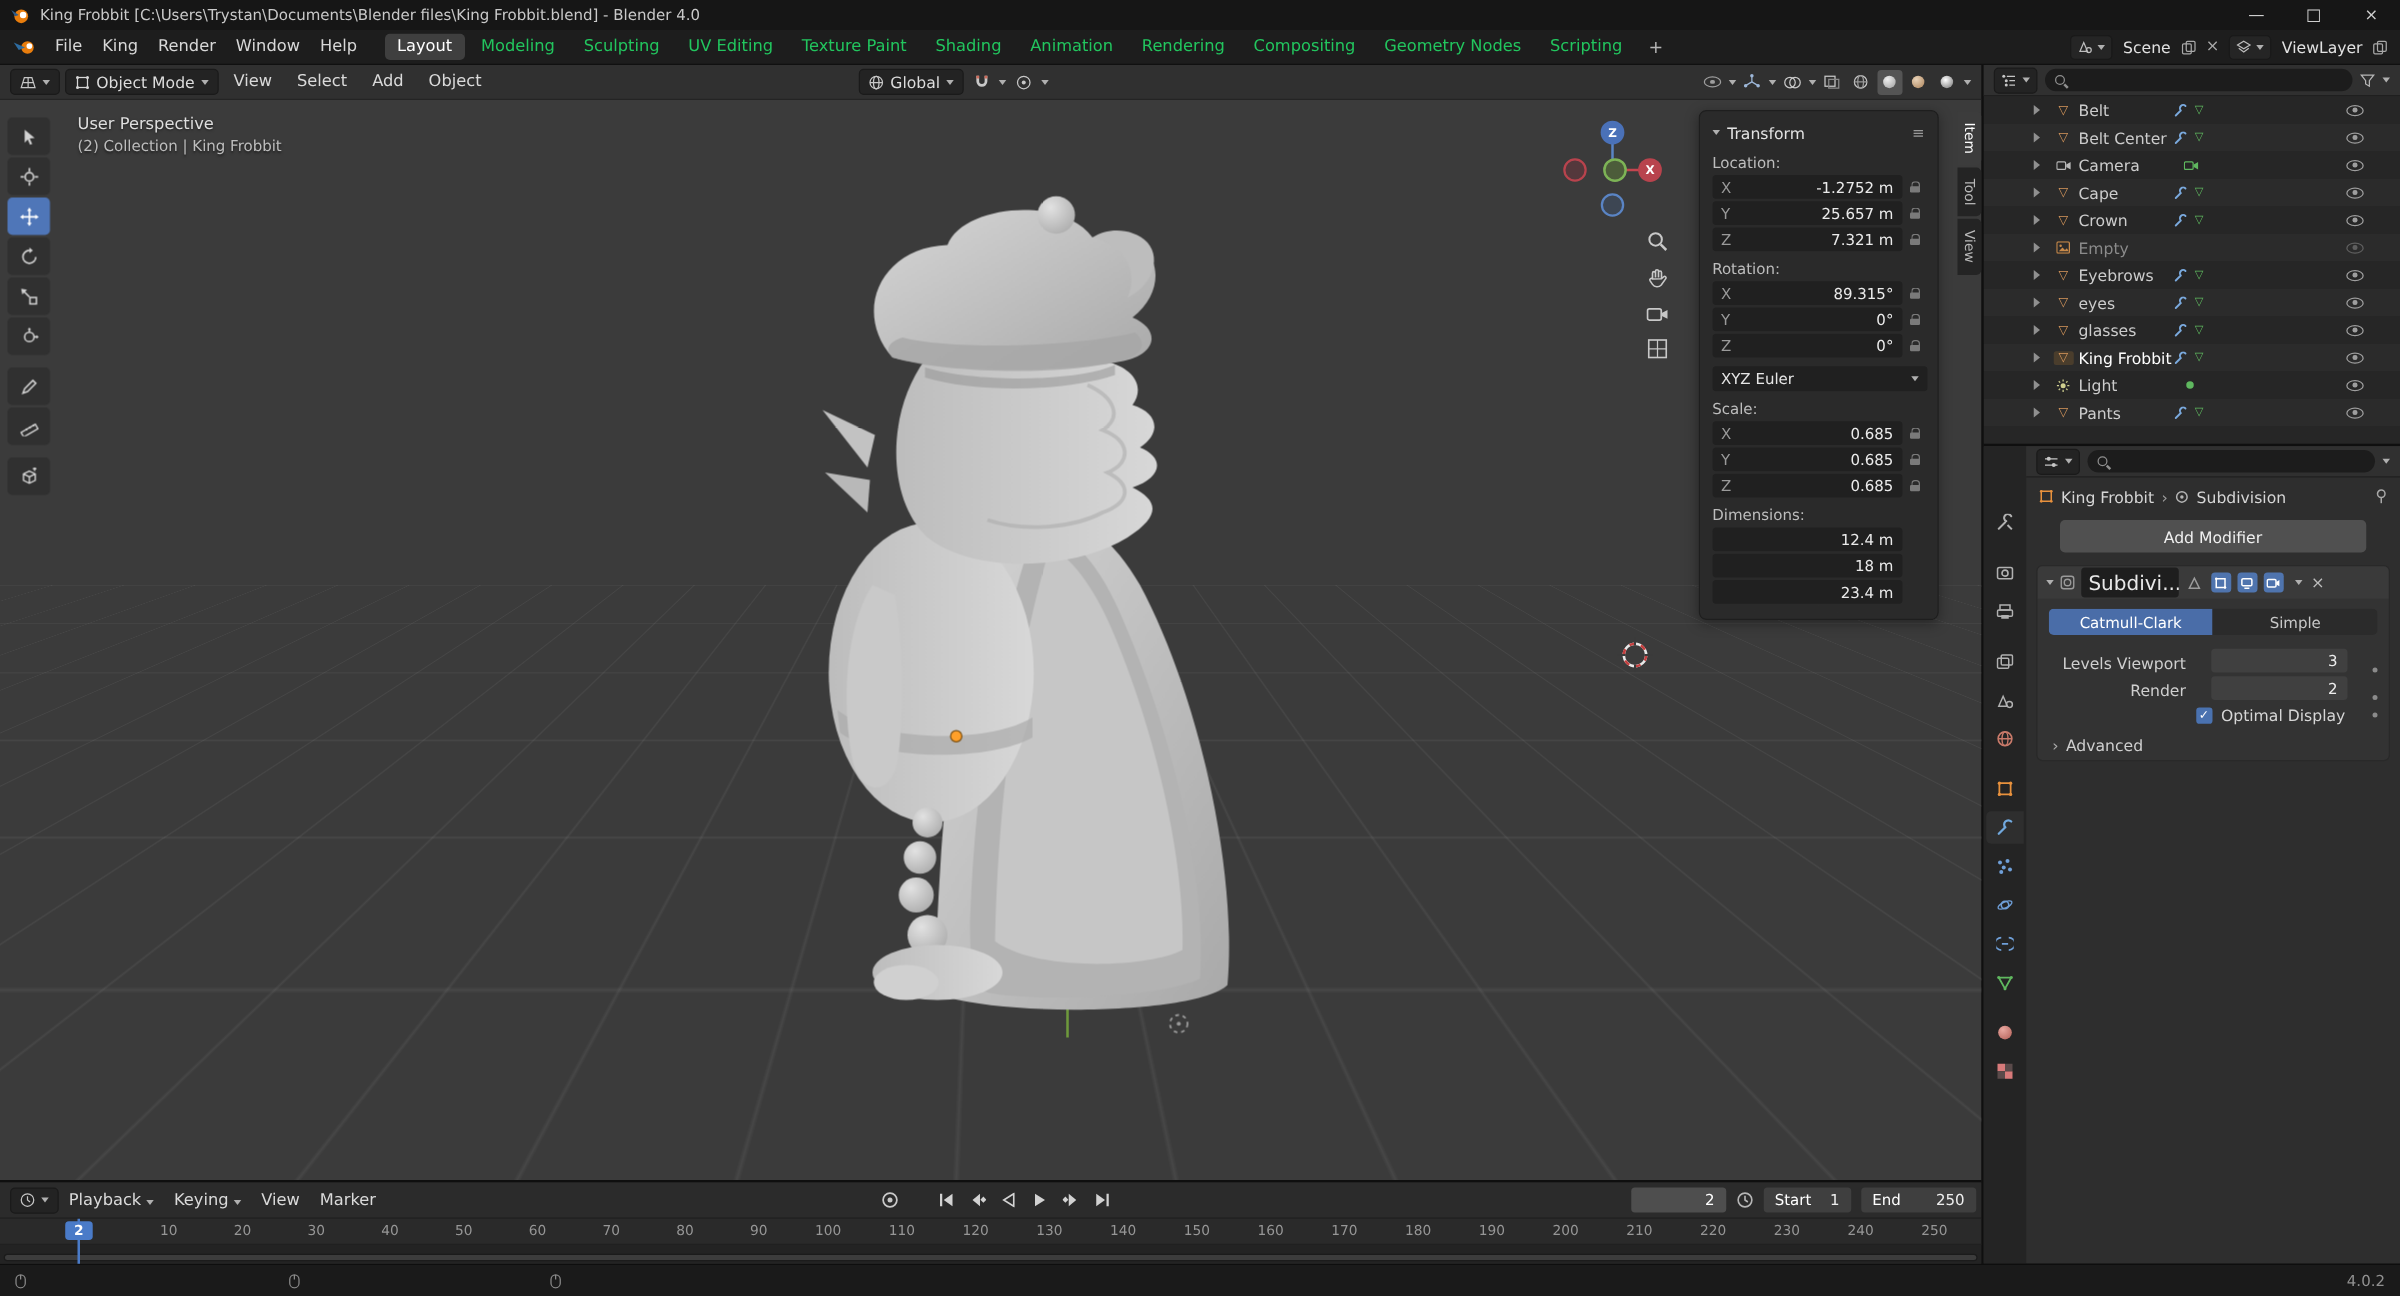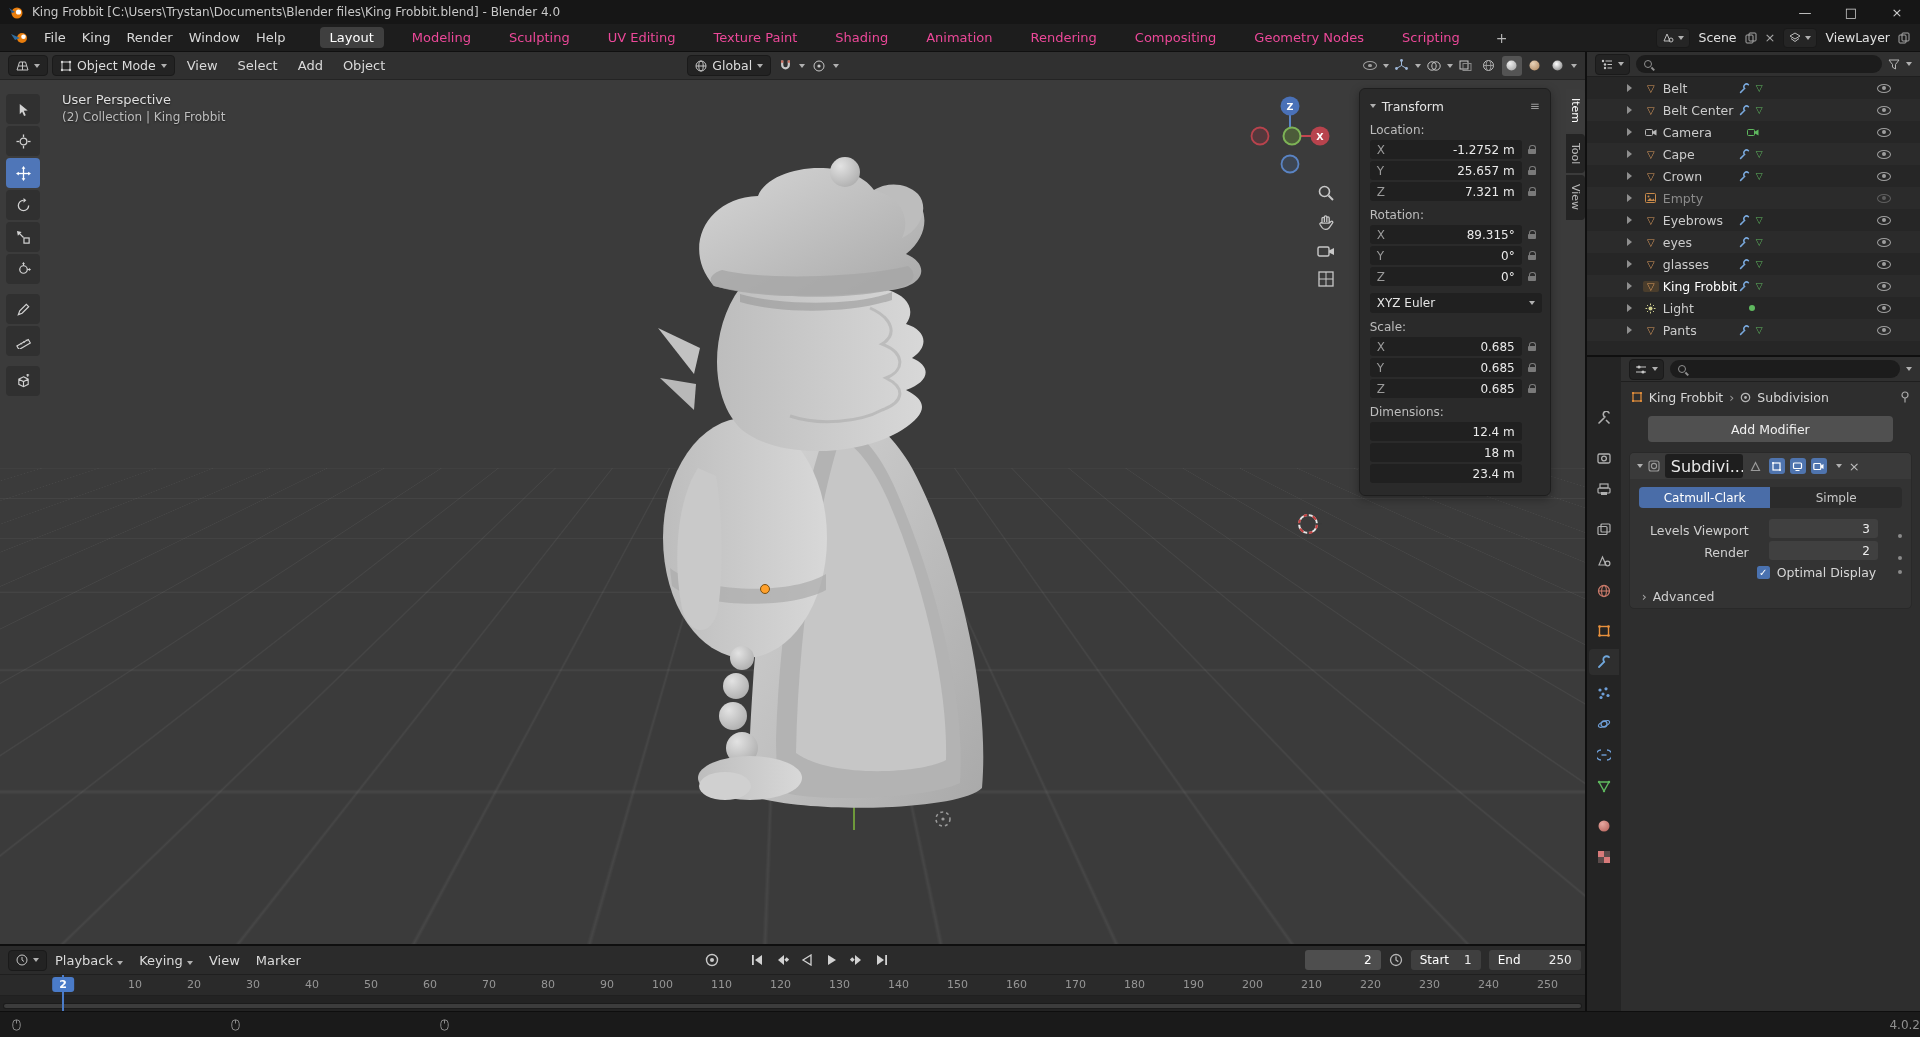--- a/index.html
+++ b/index.html
@@ -10,22 +10,22 @@
   
   .titlebar{height:24px;background:#161616;display:flex;align-items:center;font-size:12px;color:#c9c9c9}
   .tb-appicon{width:16px;height:16px;margin:0 8px 0 8px}
   .winbtns{margin-left:auto;display:flex}
   .winbtn{width:46px;height:24px;display:flex;align-items:center;justify-content:center;color:#cfcfcf;font-size:13px}
 
   
   .topbar{height:28px;background:#1d1d1d;display:flex;align-items:center;border-bottom:1px solid #101010}
   .blender-logo{width:20px;height:14px;margin:0 6px 0 10px}
   .menu{padding:0 8px;color:#d8d8d8;font-size:13px;line-height:28px}
-  .ws-tabs{display:flex;align-items:center;margin-left:26px;gap:18px}
-  .ws-tab{padding:3px 10px;border-radius:4px;color:#ec4899;font-size:13px;white-space:nowrap}
+  .ws-tabs{display:flex;align-items:center;margin-left:14px;gap:3px}
+  .ws-tab{padding:3px 10px;border-radius:4px;color:#22c55e;font-size:13px;white-space:nowrap}
   .ws-tab:nth-child(1){background:#3f3f3f;color:#fff}
   .ws-add{color:#b5b5b5;padding:0 8px;font-size:14px}
   .tb-right{margin-left:auto;display:flex;align-items:center;gap:5px;padding-right:10px}
   .mini-chip{display:inline-flex;align-items:center;gap:4px;height:20px;padding:0 5px;background:#252525;border:1px solid #191919;border-radius:4px}
   .tb-name{font-size:12.5px;color:#e2e2e2;padding:0 3px}
   .tb-x{color:#a8a8a8;font-size:13px;padding:0 3px}
 
   
   .main{flex:1;display:flex;min-height:0}
   .left-col{width:1595px;display:flex;flex-direction:column;border-right:2px solid #0f0f0f}
@@ -155,21 +155,21 @@
   .mfield{flex:1;height:19px;background:#404040;border-radius:3px;display:flex;align-items:center;justify-content:flex-end;padding:0 8px;font-size:12px;color:#ededed}
   .kdot{width:4px;height:4px;border-radius:50%;background:#8b8b8b;flex:none}
   .checkbox{width:13px;height:13px;background:#4a72b0;border-radius:2.5px;display:flex;align-items:center;justify-content:center;color:#fff;font-size:10px}
   .cbrow{display:flex;align-items:center;height:24px;padding:0 9px 0 127px;gap:7px;font-size:12.5px;color:#d6d6d6}
   .advrow{display:flex;align-items:center;height:24px;padding:0 12px;gap:6px;font-size:12.5px;color:#cfcfcf}
   .adv-car{color:#a8a8a8}
 
   
   .statusbar{height:26px;background:#1a1a1a;border-top:1px solid #0e0e0e;display:flex;align-items:center;font-size:12px;color:#909090}
   .sb-ic{margin-left:12px;display:inline-flex}
-  .sb-ver{margin-left:auto;}
+  .sb-ver{margin-left:auto;margin-right:12px}
 </style>
 </head>
 <body>
 
 <div class="app">
 
   <div class="titlebar">
     <svg class="tb-appicon" viewBox="0 0 16 16">
         <circle cx="9" cy="9" r="5.5" fill="#e87d0d"></circle>
         <circle cx="10.5" cy="8" r="2.6" fill="#fff"></circle>

